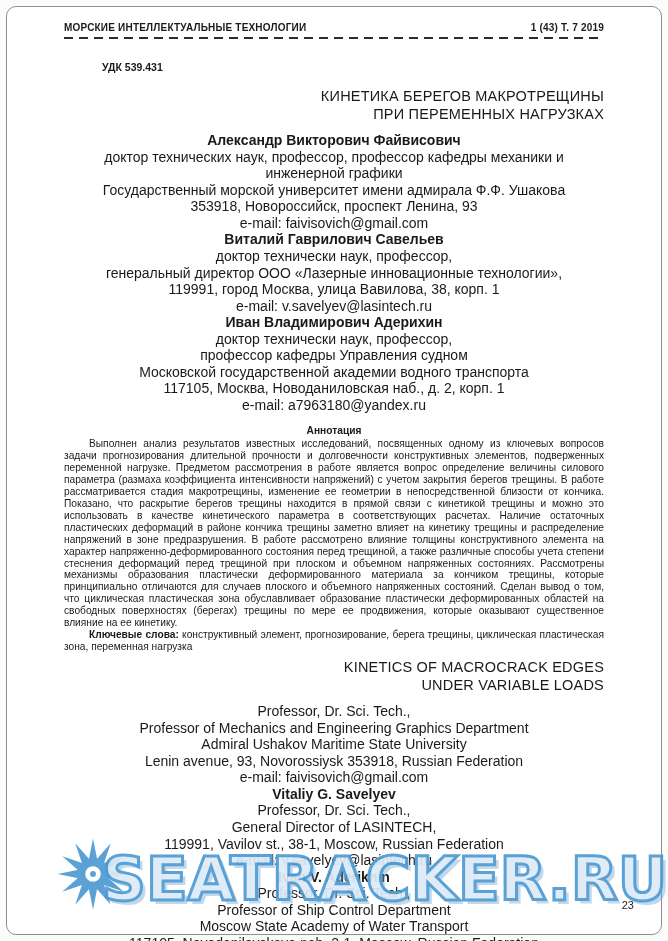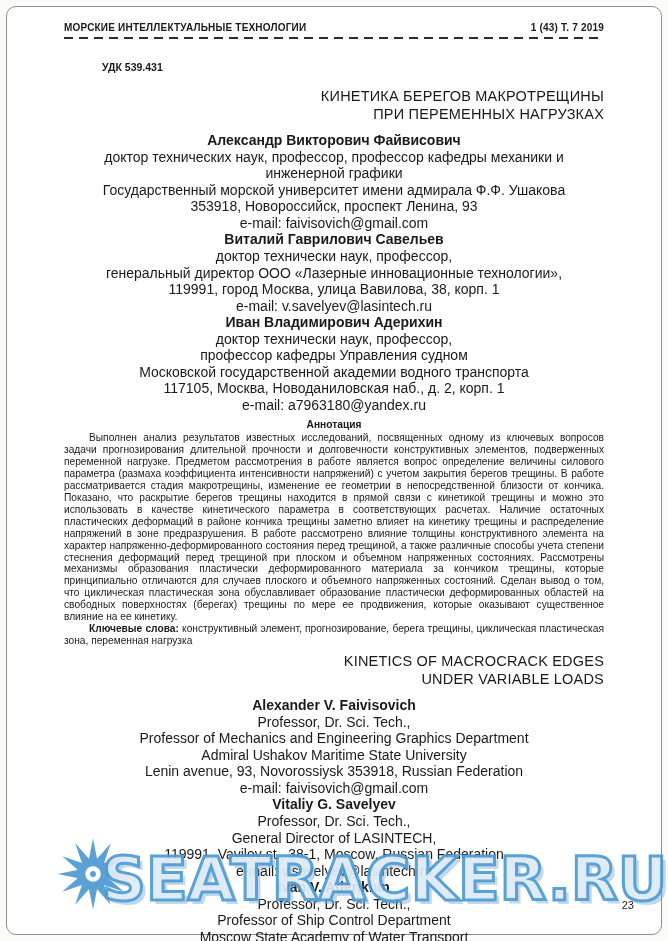--- a/index.html
+++ b/index.html
@@ -31,21 +31,21 @@
     margin-top:15px;text-align:right;font-weight:normal;font-size:14.5px;
     line-height:1.22;white-space:pre-line;letter-spacing:.2px;
   }
   .title-en{margin-top:6px;}
   .authors{
     margin-top:9px;text-align:center;font-size:14px;line-height:1.18;
   }
   .author-name{font-weight:bold;}
   .author-details{white-space:pre-line;}
   .abstract-heading{
-    margin-top:6px;text-align:center;font-weight:bold;font-size:10.2px;
+    margin-top:12px;text-align:center;font-weight:bold;font-size:10.2px;
   }
   .abstract{
     margin:2px 0 0 0;font-size:10.2px;line-height:1.17;
     text-align:justify;text-indent:25px;
   }
   .keywords{
     margin:0;font-size:10.2px;line-height:1.17;
     text-align:justify;text-indent:25px;
   }
   .keywords b{font-weight:bold;}
@@ -115,21 +115,20 @@
 
   <div class="abstract-heading">Аннотация</div>
   <p class="abstract">Выполнен анализ результатов известных исследований, посвященных одному из ключевых вопросов задачи прогнозирования длительной прочности и долговечности конструктивных элементов, подверженных переменной нагрузке. Предметом рассмотрения в работе является вопрос определение величины силового параметра (размаха коэффициента интенсивности напряжений) с учетом закрытия берегов трещины. В работе рассматривается стадия макротрещины, изменение ее геометрии в непосредственной близости от кончика. Показано, что раскрытие берегов трещины находится в прямой связи с кинетикой трещины и можно это использовать в качестве кинетического параметра в соответствующих расчетах. Наличие остаточных пластических деформаций в районе кончика трещины заметно влияет на кинетику трещины и распределение напряжений в зоне предразрушения. В работе рассмотрено влияние толщины конструктивного элемента на характер напряженно-деформированного состояния перед трещиной, а также различные способы учета степени стеснения деформаций перед трещиной при плоском и объемном напряженных состояниях. Рассмотрены механизмы образования пластически деформированного материала за кончиком трещины, которые принципиально отличаются для случаев плоского и объемного напряженных состояний. Сделан вывод о том, что циклическая пластическая зона обуславливает образование пластически деформированных областей на свободных поверхностях (берегах) трещины по мере ее продвижения, которые оказывают существенное влияние на ее кинетику.</p>
   <p class="keywords"><b>Ключевые слова:</b><span> конструктивный элемент, прогнозирование, берега трещины, циклическая пластическая зона, переменная нагрузка</span></p>
 
   <div class="title title-en">KINETICS OF MACROCRACK EDGES
 UNDER VARIABLE LOADS</div>
 
   <div class="authors">
     <div>
-      <div class="author-name">Alexander V. Faivisovich</div>
       <div class="author-details">Professor, Dr. Sci. Tech.,
 Professor of Mechanics and Engineering Graphics Department
 Admiral Ushakov Maritime State University
 Lenin avenue, 93, Novorossiysk 353918, Russian Federation
 e-mail: faivisovich@gmail.com</div>
     </div>
     <div>
       <div class="author-name">Vitaliy G. Savelyev</div>
       <div class="author-details">Professor, Dr. Sci. Tech.,
 General Director of LASINTECH,

